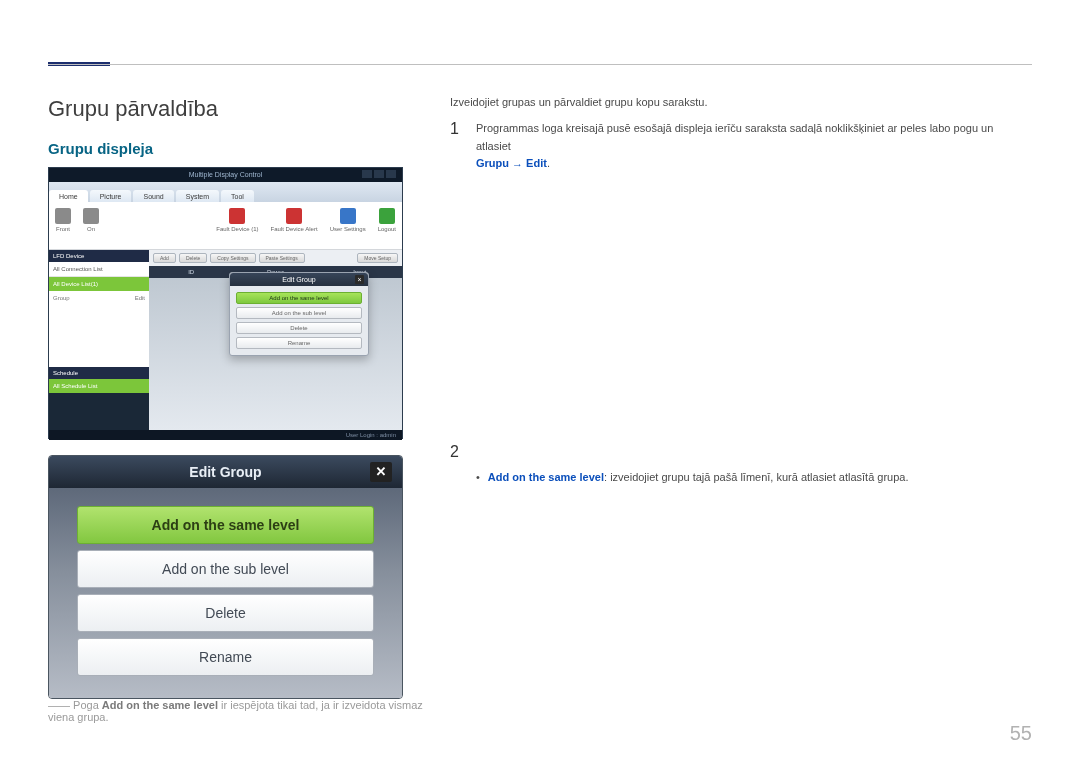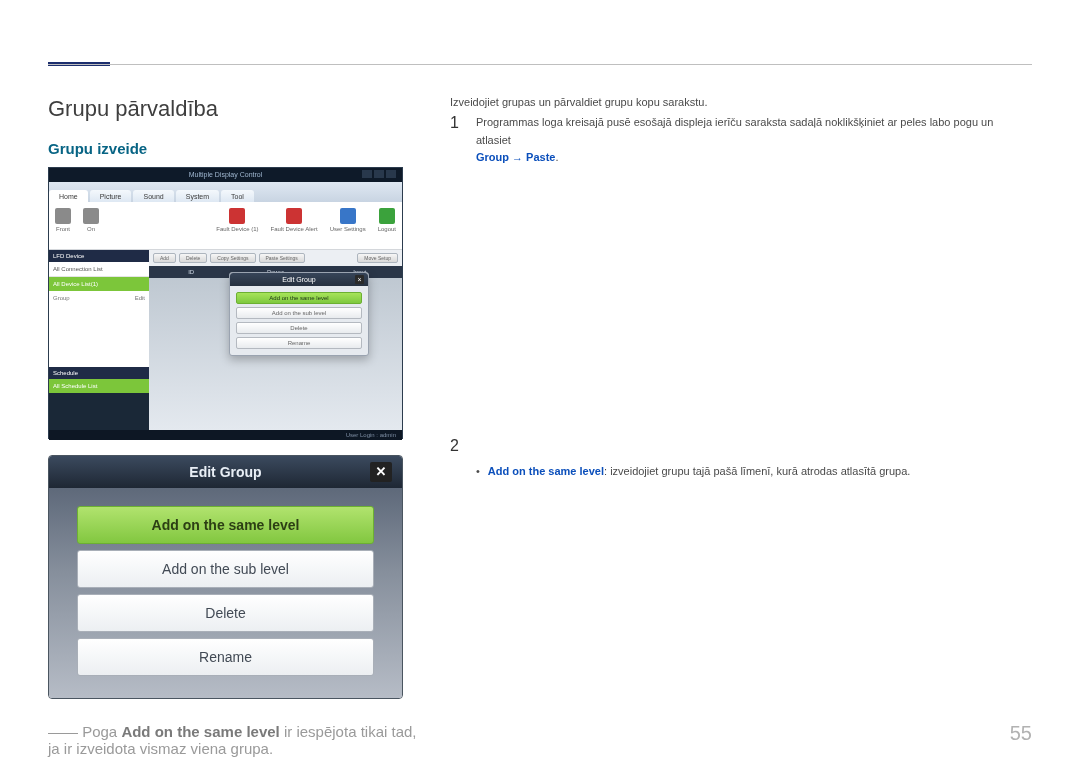--- a/index.html
+++ b/index.html
@@ -197,28 +197,28 @@
     font-family: Arial, sans-serif;
   }
   .eg2-btn.sel {
     background: linear-gradient(#b1e36e,#82c740);
     border-color: #6cb032;
     color: #2c3f14;
     font-weight: 700;
   }
 
   .footnote {
-    font-size: 15px;
+    font-size: 11px;
     color: #9a9a9a;
-    margin-top: 24px;
+    margin-top: 0;
   }
   .footnote .bold { font-weight: 700; color: #7a7a7a; }
 
   
-  .intro { font-size: 11px; color: #4a4a4a; margin-bottom: 6px; }
+  .intro { font-size: 11px; color: #4a4a4a; margin-bottom: 12px; }
   .note-line { font-size: 10px; color: #9a9a9a; margin-bottom: 22px; }
   .note-dash { color: #aaa; letter-spacing: 0; }
 
   .step { display: flex; gap: 12px; font-size: 11px; color: #4a4a4a; margin-bottom: 6px; }
   .step-num { font-size: 16px; color: #333; min-width: 14px; }
   .step-body { line-height: 1.6; }
   .link { color: #0b4fbb; font-weight: 700; }
   .bold { font-weight: 700; }
 
   .step2-wrap { margin-top: 270px; }
@@ -238,21 +238,21 @@
 <body>
 
 <div class="page">
   <div class="top-accent"></div>
   <div class="top-rule"></div>
 
   <div class="content">
 
     <div class="left-col">
       <h1 class="title">Grupu pārvaldība</h1>
-      <h2 class="subhead">Grupu izveide</h2>
+      <h2 class="subhead">Grupu displeja</h2>
 
       <div class="mdc-shot">
         <div class="mdc-title">
           <span>Multiple Display Control</span>
           <span class="mdc-winicons">
             <span></span>
             <span></span>
             <span></span>
           </span>
         </div>
@@ -337,32 +337,32 @@
       </div>
     </div>
 
     <div class="right-col">
       <div class="intro">Izveidojiet grupas un pārvaldiet grupu kopu sarakstu.</div>
 
       <div class="step">
         <div class="step-num">1</div>
         <div class="step-body">
           <span>Programmas loga kreisajā pusē esošajā displeja ierīču saraksta sadaļā noklikšķiniet ar peles labo pogu un atlasiet </span><br>
-          <span class="link">Group → Paste</span><span>.</span>
+          <span class="link">Grupu → Edit</span><span>.</span>
         </div>
       </div>
 
       <div class="step2-wrap">
         <div class="step">
           <div class="step-num">2</div>
         </div>
         <div class="bullet-row">
           <div class="bullet-dot">•</div>
           <div>
-            <span class="link">Add on the same level</span><span>: izveidojiet grupu tajā pašā līmenī, kurā atrodas atlasītā grupa.</span>
+            <span class="link">Add on the same level</span><span>: izveidojiet grupu tajā pašā līmenī, kurā atlasiet atlasītā grupa.</span>
           </div>
         </div>
       </div>
     </div>
   </div>
 
   <div class="page-num">55</div>
 </div>
 
 </body></html>

